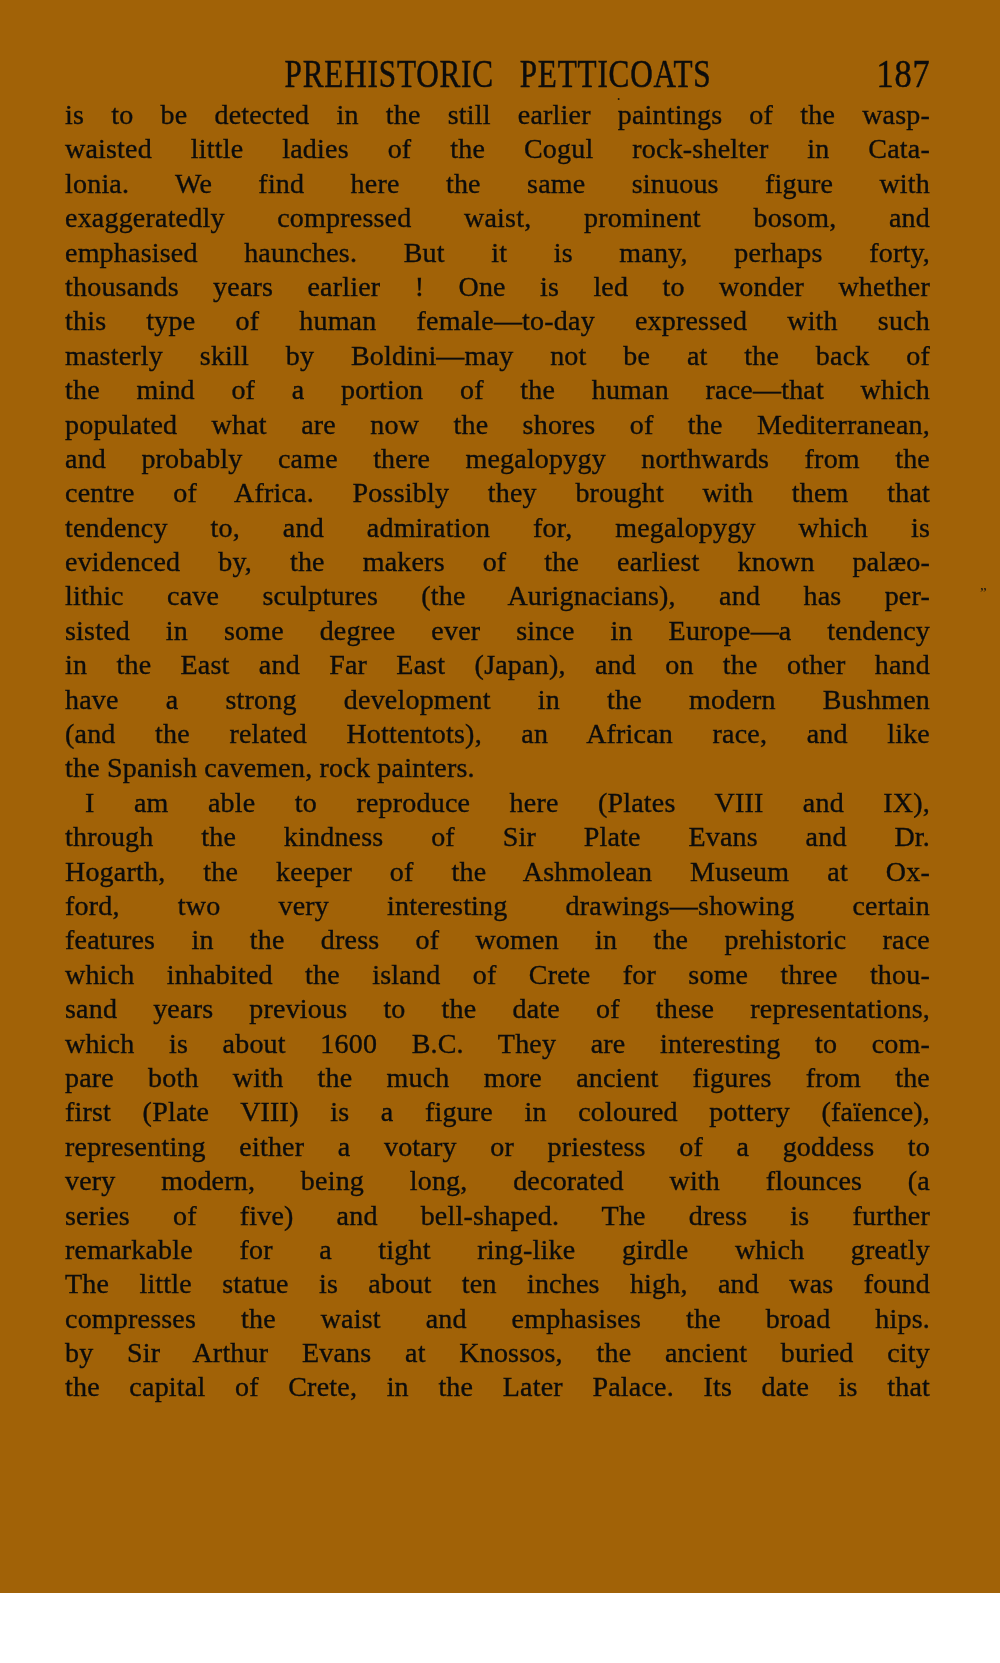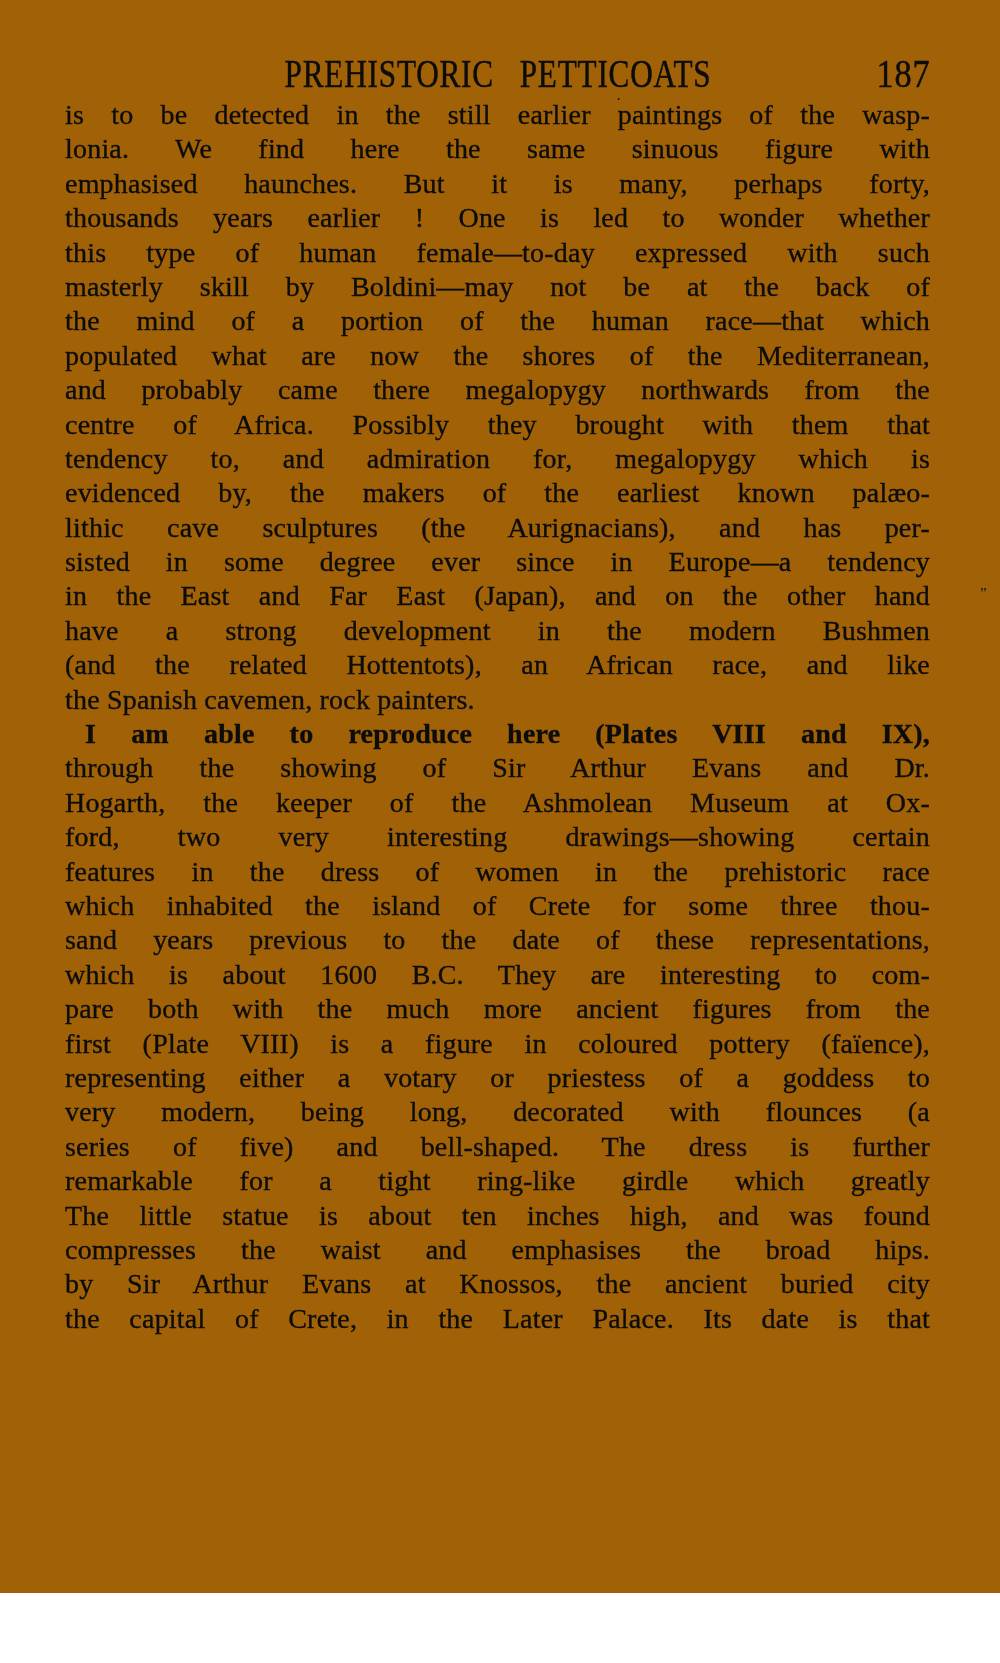--- a/index.html
+++ b/index.html
@@ -64,21 +64,21 @@
     text-align: justify;
     text-align-last: justify;
     height: 34.4px;
     overflow: visible;
     white-space: nowrap;
   }
   .line.no-just {
     text-align: center;
     text-align-last: left;
   }
-  .line.indent { text-indent: 20px; font-weight: bold; }
+  .line.indent { text-indent: 20px; }
   
   .artifact {
     position: absolute;
     color: #141414;
     line-height: 1;
   }
   .artifact.margin-mark   { left: 980px; top: 586px; font-size: 15px; letter-spacing: -2px; }
   .artifact.header-speck  { left: 616px; top: 92px;  font-size: 16px; }
   .artifact.footer-squiggle { left: 506px; top: 1624px; font-size: 13px; }
   .artifact.footer-tick   { left: 510px; top: 1650px; font-size: 11px; }
@@ -89,41 +89,43 @@
 <div class="page">
 
   <div class="running-head">
     <span class="head-title">PREHISTORIC PETTICOATS</span>
     <span class="page-num">187</span>
   </div>
 
   <div class="body-text">
       <div class="paragraph">
         <div class="line">is to be detected in the still earlier paintings of the wasp-</div>
+        <div class="line">waisted little ladies of the Cogul rock-shelter in Cata-</div>
         <div class="line">lonia.  We find here the same sinuous figure with</div>
+        <div class="line">exaggeratedly compressed waist, prominent bosom, and</div>
         <div class="line">emphasised haunches.  But it is many, perhaps forty,</div>
         <div class="line">thousands years earlier !  One is led to wonder whether</div>
         <div class="line">this type of human female—to-day expressed with such</div>
         <div class="line">masterly skill by Boldini—may not be at the back of</div>
         <div class="line">the mind of a portion of the human race—that which</div>
         <div class="line">populated what are now the shores of the Mediterranean,</div>
         <div class="line">and probably came there megalopygy northwards from the</div>
         <div class="line">centre of Africa.  Possibly they brought with them that</div>
         <div class="line">tendency to, and admiration for, megalopygy which is</div>
         <div class="line">evidenced by, the makers of the earliest known palæo-</div>
         <div class="line">lithic cave sculptures (the Aurignacians), and has per-</div>
         <div class="line">sisted in some degree ever since in Europe—a tendency</div>
         <div class="line">in the East and Far East (Japan), and on the other hand</div>
         <div class="line">have a strong development in the modern Bushmen</div>
         <div class="line">(and the related Hottentots), an African race, and like</div>
         <div class="line no-just">the Spanish cavemen, rock painters.</div>
       </div>
       <div class="paragraph">
         <div class="line indent">I am able to reproduce here (Plates VIII and IX),</div>
-        <div class="line">through the showing of Sir Arthur Evans and Dr.</div>
+        <div class="line">through the kindness of Sir Plate Evans and Dr.</div>
         <div class="line">Hogarth, the keeper of the Ashmolean Museum at Ox-</div>
         <div class="line">ford, two very interesting drawings—showing certain</div>
         <div class="line">features in the dress of women in the prehistoric race</div>
         <div class="line">which inhabited the island of Crete for some three thou-</div>
         <div class="line">sand years previous to the date of these representations,</div>
         <div class="line">which is about 1600 B.C.  They are interesting to com-</div>
         <div class="line">pare both with the much more ancient figures from the</div>
         <div class="line">first (Plate VIII) is a figure in coloured pottery (faïence),</div>
         <div class="line">representing either a votary or priestess of a goddess to</div>
         <div class="line">very modern, being long, decorated with flounces (a</div>

